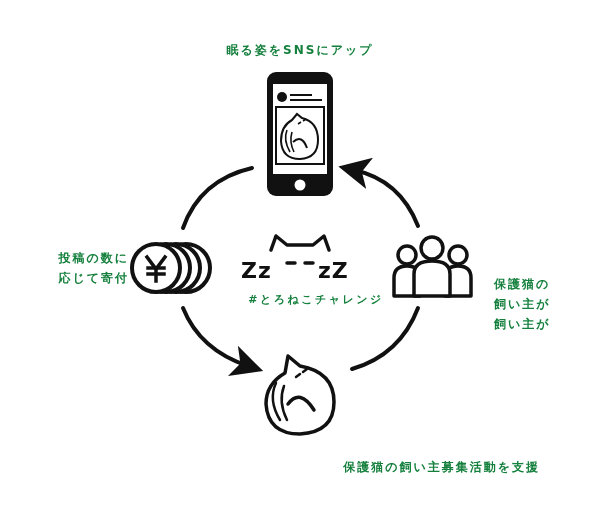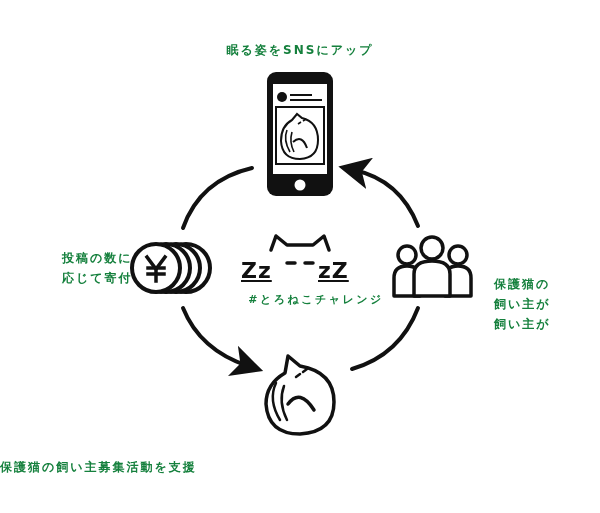--- a/index.html
+++ b/index.html
@@ -1,24 +1,24 @@
 <!DOCTYPE html>
 <html><head>
 <meta charset="utf-8">
 <style>
   html, body { margin: 0; padding: 0; background: #ffffff; }
   body { width: 600px; height: 513px; position: relative; overflow: hidden;
          font-family: "DejaVu Sans", sans-serif; color: #111; }
   .label { position: absolute; font-size: 12px; letter-spacing: 2px; line-height: 20px; color: #15803d; font-weight: bold; }
   #lbl-top { left: 0; width: 600px; top: 40px; text-align: center; }
-  #lbl-left { left: 62px; top: 248px; width: 90px; }
+  #lbl-left { left: 39px; top: 248px; width: 90px; text-align: right; }
   #lbl-right { left: 494px; top: 246px; width: 90px; margin-top: 28px; }
-  #lbl-bottom { left: 0; width: 540px; top: 457px; text-align: left; }
+  #lbl-bottom { left: 0; width: 540px; top: 457px; text-align: right; }
   #lbl-hashtag { left: 16px; width: 600px; top: 290px; text-align: center; font-size: 11px; letter-spacing: 2.5px; }
-  .zz { position: absolute; font-size: 22px; font-weight: bold; top: 258px; letter-spacing: 1px; text-decoration: underline; }
+  .zz { position: absolute; font-size: 22px; font-weight: bold; top: 258px; letter-spacing: 1px; }
   #zz-left { left: 241px; }
   #zz-right { left: 318px; }
   svg.diagram { position: absolute; left: 0; top: 0; }
 </style>
 </head>
 <body>
 
 <svg class="diagram" width="600" height="513" viewBox="0 0 600 513" xmlns="http://www.w3.org/2000/svg">
   <defs>
     <marker id="arrowhead" markerWidth="8" markerHeight="8" refX="4" refY="4" orient="auto" markerUnits="strokeWidth">

